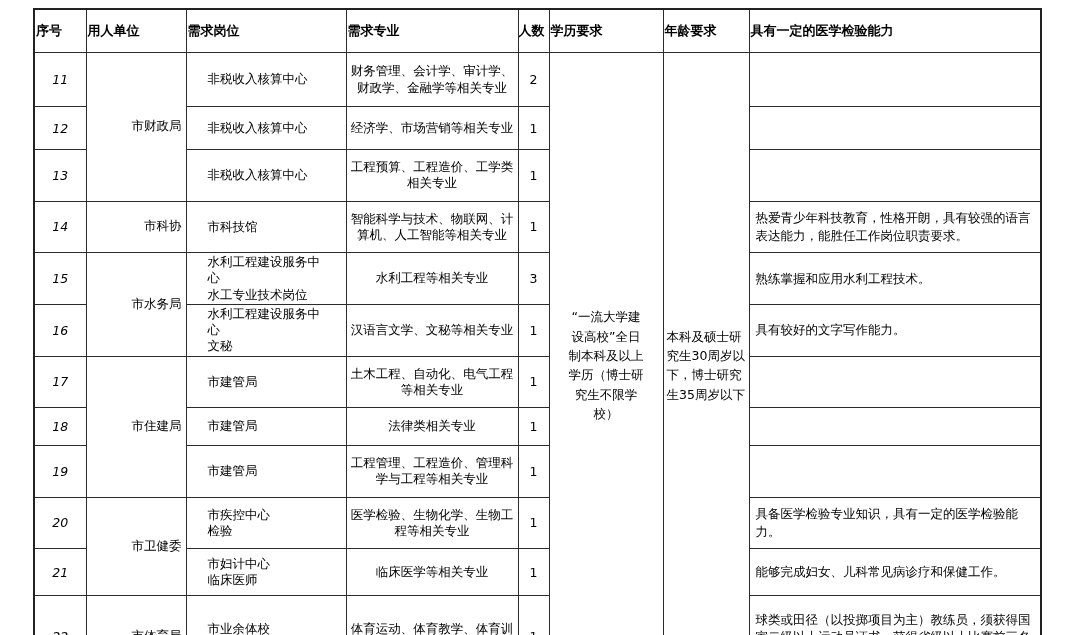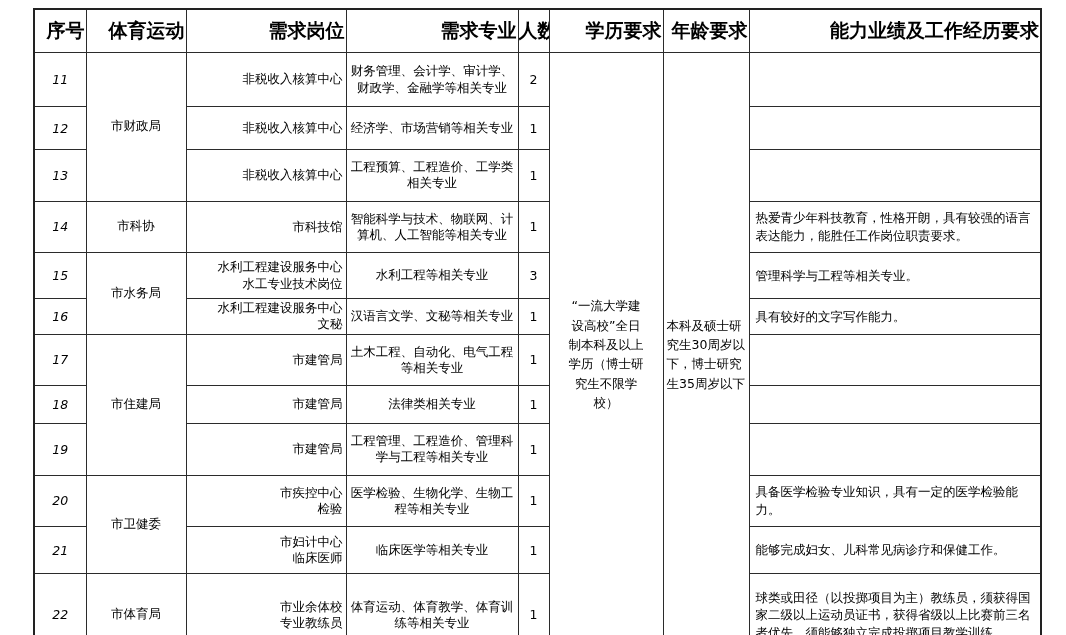--- a/index.html
+++ b/index.html
@@ -21,30 +21,30 @@
   }
   th, td {
     border: 1px solid #2b2b2b;
     vertical-align: middle;
     font-size: 12.5px;
     padding: 2px 4px;
     overflow: hidden;
     word-break: break-all;
   }
   thead th {
-    font-size: 19px;
+    font-size: 13px;
     font-weight: bold;
-    text-align: right;
+    text-align: left;
     height: 38px;
     padding: 2px 1px;
   }
   th.th-count { white-space: nowrap; padding: 2px 0; margin-left: 44px; }
   td.seq  { text-align: center; font-style: italic; }
-  td.emp  { text-align: center; font-family: Liberation Serif, serif; }
-  td.pos  { text-align: right; white-space: pre-line; line-height: 1.3; padding: 1px 3px; }
+  td.emp  { text-align: right; font-family: Liberation Serif, serif; }
+  td.pos  { text-align: left; white-space: pre-line; line-height: 1.3; padding: 1px 21px; }
   td.maj  { text-align: center; line-height: 1.3; padding: 9px 3px; }
   td.cnt  { text-align: center; padding: 0; }
   td.edu  { text-align: center; line-height: 1.55; padding: 2px 16px; }
   td.age  { text-align: left;   line-height: 1.55; padding: 2px 3px; }
   td.req  { text-align: left;   line-height: 1.4;  padding: 2px 6px; }
 </style>
 </head>
 <body>
 
 <table class="recruit">
@@ -54,27 +54,27 @@
       <col style="width:160px">
       <col style="width:172px">
     <col style="width:31px">
       <col style="width:114px">
       <col style="width:86px">
       <col style="width:292px">
   </colgroup>
   <thead>
     <tr>
       <th>序号</th>
-      <th>体育运动</th>
+      <th>用人单位</th>
       <th>需求岗位</th>
       <th>需求专业</th>
       <th class="th-count">人数</th>
       <th>学历要求</th>
       <th>年龄要求</th>
-      <th>能力业绩及工作经历要求</th>
+      <th>具有一定的医学检验能力</th>
     </tr>
   </thead>
   <tbody>
     <tr style="height:54px">
       <td class="seq">11</td>
       <td class="emp" rowspan="3">市财政局</td>
       <td class="pos">非税收入核算中心</td>
       <td class="maj">财务管理、会计学、审计学、财政学、金融学等相关专业</td>
       <td class="cnt">2</td>
       <td class="edu" rowspan="12">“一流大学建设高校”全日制本科及以上学历（博士研究生不限学校）</td>
@@ -103,21 +103,21 @@
       <td class="cnt">1</td>
       <td class="req">热爱青少年科技教育，性格开朗，具有较强的语言表达能力，能胜任工作岗位职责要求。</td>
     </tr>
     <tr style="height:46px">
       <td class="seq">15</td>
       <td class="emp" rowspan="2">市水务局</td>
       <td class="pos">水利工程建设服务中心
 水工专业技术岗位</td>
       <td class="maj">水利工程等相关专业</td>
       <td class="cnt">3</td>
-      <td class="req">管理科学与工程等相关专业。</td>
+      <td class="req">熟练掌握和应用水利工程技术。</td>
     </tr>
     <tr style="height:33px">
       <td class="seq">16</td>
       <td class="pos">水利工程建设服务中心
 文秘</td>
       <td class="maj">汉语言文学、文秘等相关专业</td>
       <td class="cnt">1</td>
       <td class="req">具有较好的文字写作能力。</td>
     </tr>
     <tr style="height:44px">

